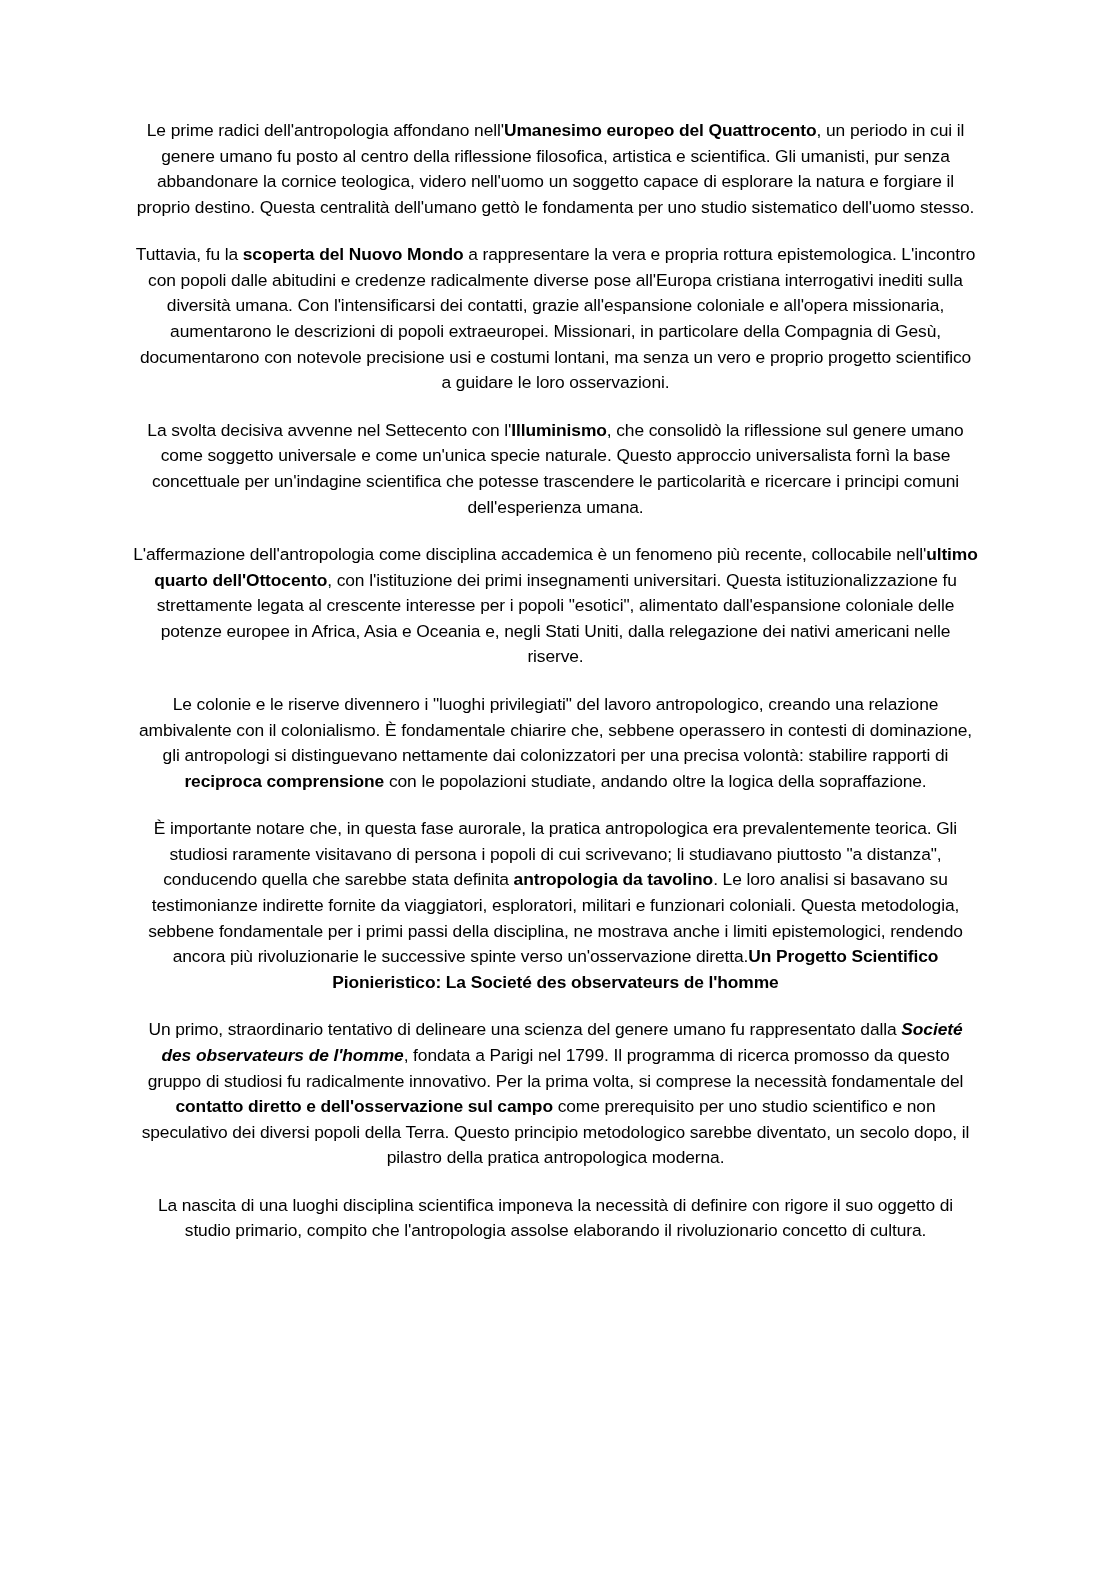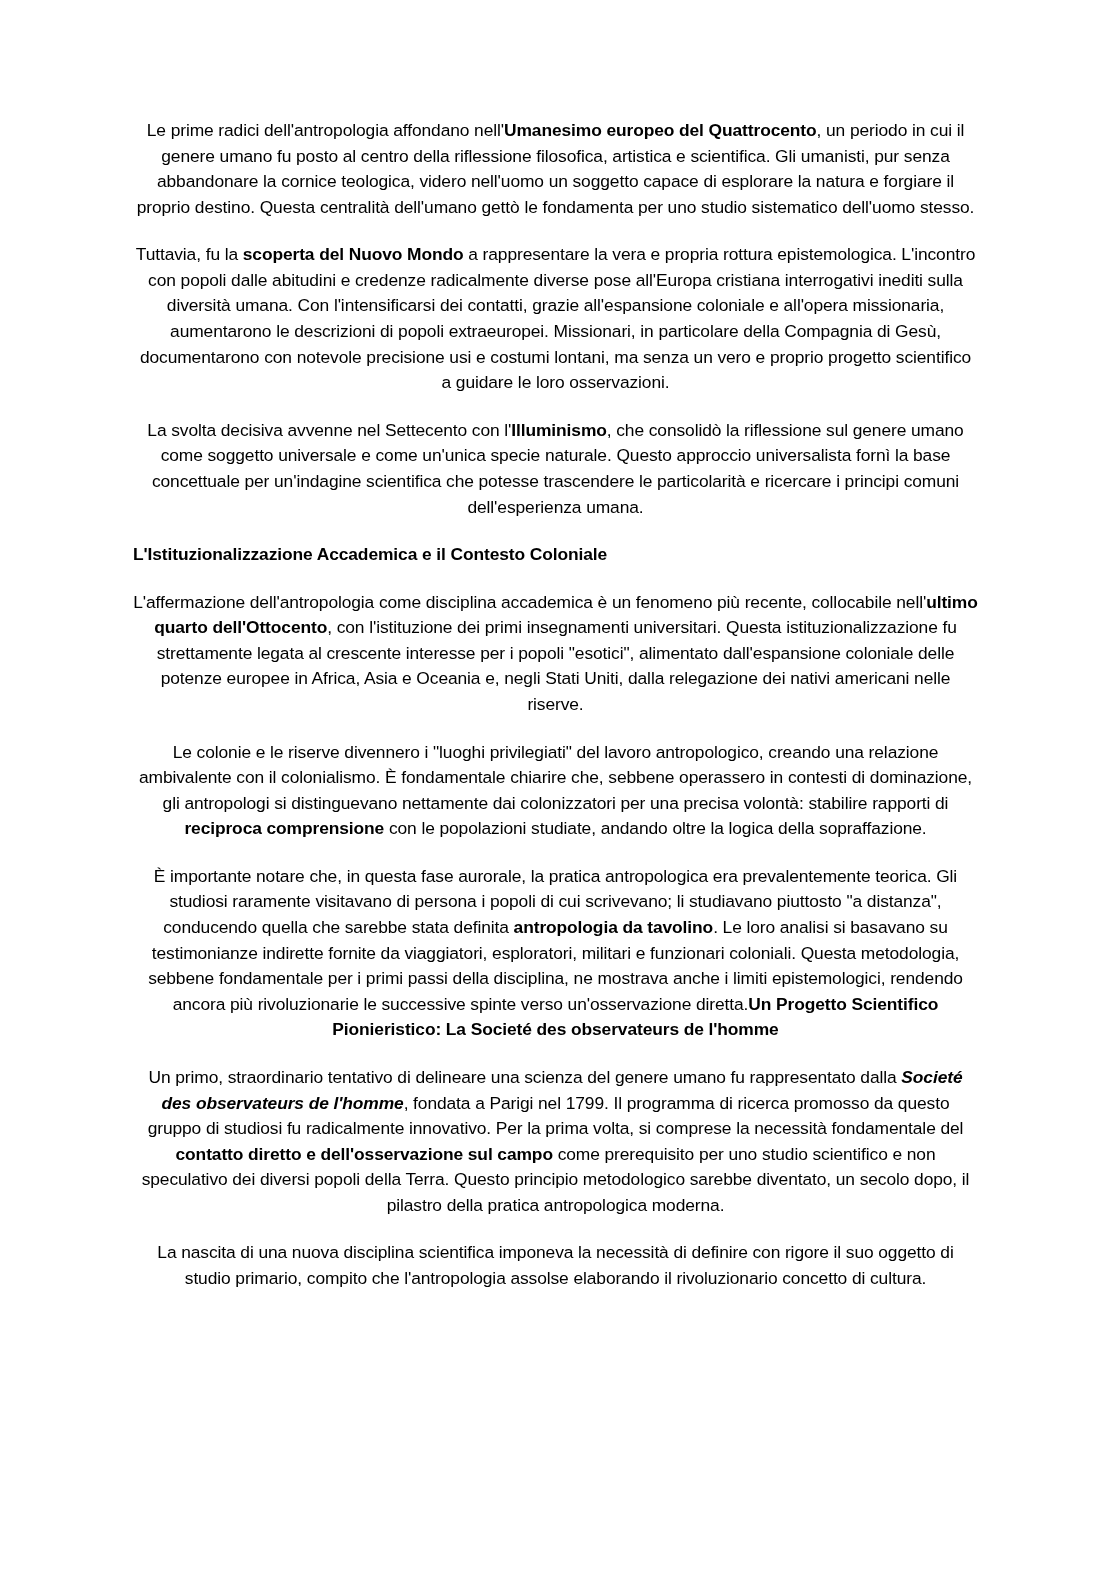--- a/index.html
+++ b/index.html
@@ -56,21 +56,20 @@
 <body>
 
 <div class="page">
 
 
   <div class="doc-body">
 
   <p class="para"><span>Le prime radici dell'antropologia affondano nell'</span><span class="b">Umanesimo europeo del Quattrocento</span><span>, un periodo in cui il genere umano fu posto al centro della riflessione filosofica, artistica e scientifica. Gli umanisti, pur senza abbandonare la cornice teologica, videro nell'uomo un soggetto capace di esplorare la natura e forgiare il proprio destino. Questa centralità dell'umano gettò le fondamenta per uno studio sistematico dell'uomo stesso.</span></p>
       <p class="para"><span>Tuttavia, fu la </span><span class="b">scoperta del Nuovo Mondo</span><span> a rappresentare la vera e propria rottura epistemologica. L'incontro con popoli dalle abitudini e credenze radicalmente diverse pose all'Europa cristiana interrogativi inediti sulla diversità umana. Con l'intensificarsi dei contatti, grazie all'espansione coloniale e all'opera missionaria, aumentarono le descrizioni di popoli extraeuropei. Missionari, in particolare della Compagnia di Gesù, documentarono con notevole precisione usi e costumi lontani, ma senza un vero e proprio progetto scientifico a guidare le loro osservazioni.</span></p>
       <p class="para"><span>La svolta decisiva avvenne nel Settecento con l'</span><span class="b">Illuminismo</span><span>, che consolidò la riflessione sul genere umano come soggetto universale e come un'unica specie naturale. Questo approccio universalista fornì la base concettuale per un'indagine scientifica che potesse trascendere le particolarità e ricercare i principi comuni dell'esperienza umana.</span></p>
-      <h2 class="heading"><span class="b">L'Istituzionalizzazione Accademica e il Contesto Coloniale</span></h2>
       <p class="para"><span>L'affermazione dell'antropologia come disciplina accademica è un fenomeno più recente, collocabile nell'</span><span class="b">ultimo quarto dell'Ottocento</span><span>, con l'istituzione dei primi insegnamenti universitari. Questa istituzionalizzazione fu strettamente legata al crescente interesse per i popoli "esotici", alimentato dall'espansione coloniale delle potenze europee in Africa, Asia e Oceania e, negli Stati Uniti, dalla relegazione dei nativi americani nelle riserve.</span></p>
       <p class="para"><span>Le colonie e le riserve divennero i "luoghi privilegiati" del lavoro antropologico, creando una relazione ambivalente con il colonialismo. È fondamentale chiarire che, sebbene operassero in contesti di dominazione, gli antropologi si distinguevano nettamente dai colonizzatori per una precisa volontà: stabilire rapporti di </span><span class="b">reciproca comprensione</span><span> con le popolazioni studiate, andando oltre la logica della sopraffazione.</span></p>
       <p class="para"><span>È importante notare che, in questa fase aurorale, la pratica antropologica era prevalentemente teorica. Gli studiosi raramente visitavano di persona i popoli di cui scrivevano; li studiavano piuttosto "a distanza", conducendo quella che sarebbe stata definita </span><span class="b">antropologia da tavolino</span><span>. Le loro analisi si basavano su testimonianze indirette fornite da viaggiatori, esploratori, militari e funzionari coloniali. Questa metodologia, sebbene fondamentale per i primi passi della disciplina, ne mostrava anche i limiti epistemologici, rendendo ancora più rivoluzionarie le successive spinte verso un'osservazione diretta.</span><span class="b">Un Progetto Scientifico Pionieristico: La Societé des observateurs de l'homme</span></p>
       <p class="para"><span>Un primo, straordinario tentativo di delineare una scienza del genere umano fu rappresentato dalla </span><span class="bi">Societé des observateurs de l'homme</span><span>, fondata a Parigi nel 1799. Il programma di ricerca promosso da questo gruppo di studiosi fu radicalmente innovativo. Per la prima volta, si comprese la necessità fondamentale del </span><span class="b">contatto diretto e dell'osservazione sul campo</span><span> come prerequisito per uno studio scientifico e non speculativo dei diversi popoli della Terra. Questo principio metodologico sarebbe diventato, un secolo dopo, il pilastro della pratica antropologica moderna.</span></p>
-      <p class="para"><span>La nascita di una nuova disciplina scientifica imponeva la necessità di definire con rigore il suo oggetto di studio primario, compito che l'antropologia assolse elaborando il rivoluzionario concetto di cultura.</span></p>
+      <p class="para"><span>La nascita di una luoghi disciplina scientifica imponeva la necessità di definire con rigore il suo oggetto di studio primario, compito che l'antropologia assolse elaborando il rivoluzionario concetto di cultura.</span></p>
     </div>
 
 </div>
 
 </body></html>

